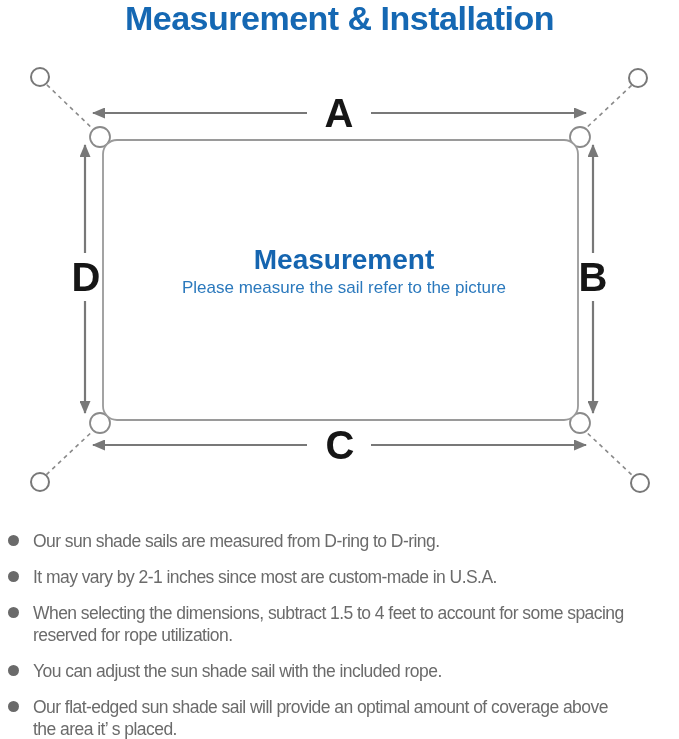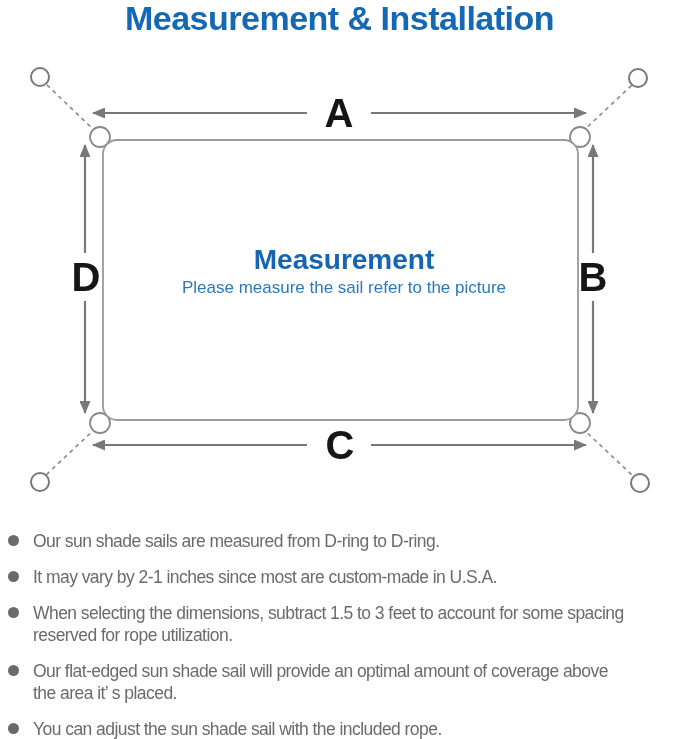--- a/index.html
+++ b/index.html
@@ -139,27 +139,27 @@
     <li class="note-item">
       <span class="note-bullet"></span>
       <span class="note-text">Our sun shade sails are measured from D-ring to D-ring.</span>
     </li>
     <li class="note-item">
       <span class="note-bullet"></span>
       <span class="note-text">It may vary by 2-1 inches since most are custom-made in U.S.A.</span>
     </li>
     <li class="note-item">
       <span class="note-bullet"></span>
-      <span class="note-text">When selecting the dimensions, subtract 1.5 to 3 feet to account for some spacing
+      <span class="note-text">When selecting the dimensions, subtract 1.5 to 4 feet to account for some spacing
 reserved for rope utilization.</span>
+    </li>
+    <li class="note-item">
+      <span class="note-bullet"></span>
+      <span class="note-text">You can adjust the sun shade sail with the included rope.</span>
     </li>
     <li class="note-item">
       <span class="note-bullet"></span>
       <span class="note-text">Our flat-edged sun shade sail will provide an optimal amount of coverage above
 the area it’ s placed.</span>
     </li>
-    <li class="note-item">
-      <span class="note-bullet"></span>
-      <span class="note-text">You can adjust the sun shade sail with the included rope.</span>
-    </li>
   </ul>
 
 </div>
 
 </body></html>

